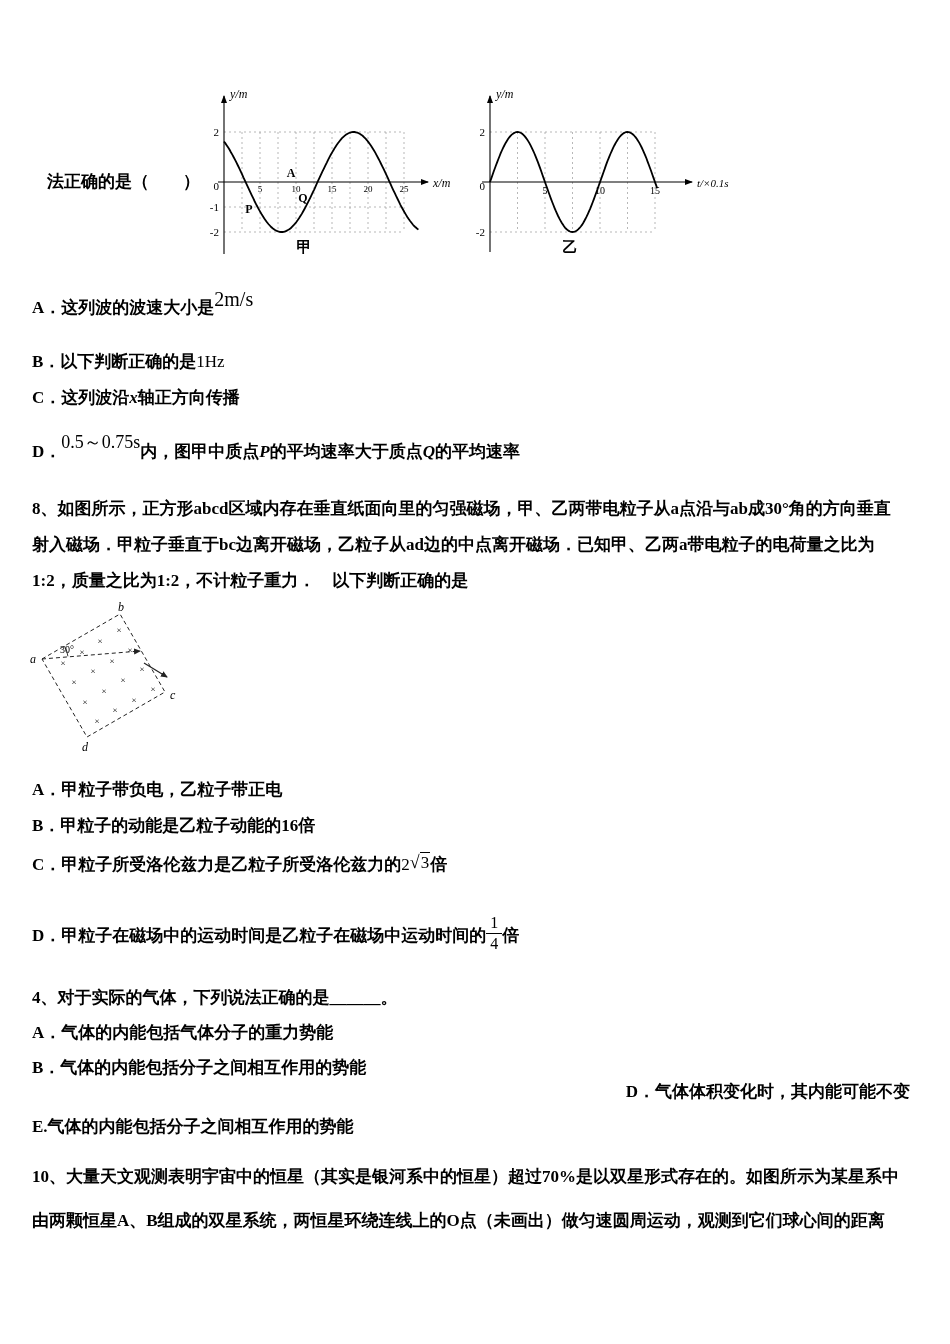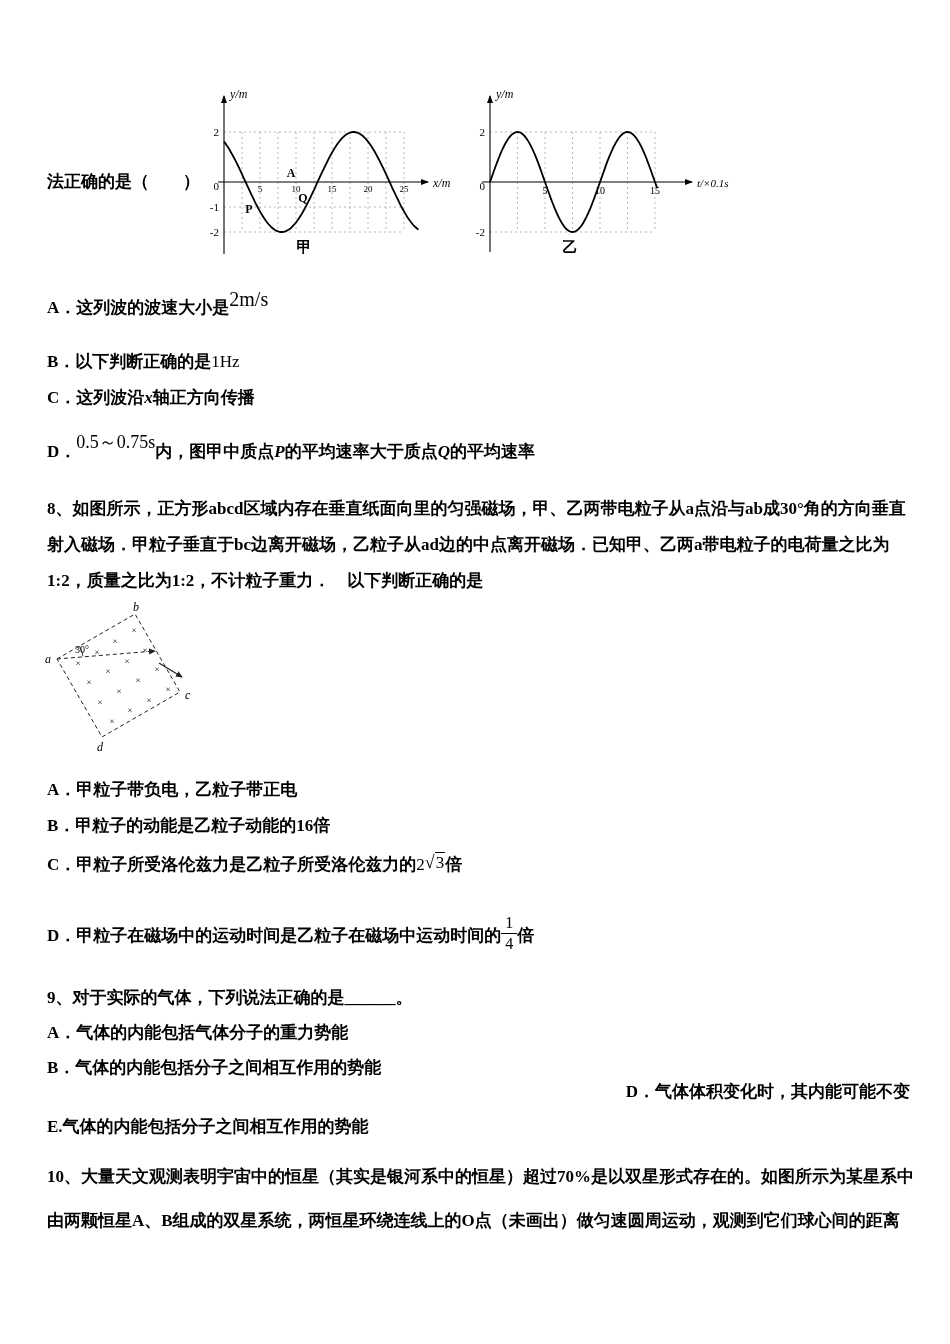--- a/index.html
+++ b/index.html
@@ -7,21 +7,21 @@
         font-family:"Liberation Serif","DejaVu Serif",serif;font-weight:bold;
         font-size:17px;overflow:hidden;}
   .figure-section{position:relative;height:278px;}
   .stem-fragment{position:absolute;left:47px;top:170px;white-space:pre;}
   .fig{position:absolute;}
   .fig-jia{left:192px;top:82px;}
   .fig-yi{left:462px;top:82px;}
   svg text{font-family:"Liberation Serif","DejaVu Serif",serif;fill:#000;font-weight:normal;}
   svg text.b{font-weight:bold;}
   svg text.i{font-style:italic;}
-  .content{padding:0 40px 0 47px;}
+  .content{padding:0 40px 0 32px;}
   .opt-line{line-height:24px;}
   .stem-line{line-height:36px;white-space:pre;}
   .q10-line{line-height:44px;white-space:pre;}
   .math-sup{font-weight:normal;font-size:20px;position:relative;top:-7px;}
   .math-sup2{font-weight:normal;font-size:18px;position:relative;top:-9px;}
   .math-in{font-weight:normal;}
   .var{font-style:italic;}
   .sqrt{font-weight:normal;position:relative;top:-2px;}
   .sqrt-sign{font-size:18px;}
   .sqrt-rad{border-top:1.2px solid #000;padding:0 1px;}
@@ -178,21 +178,21 @@
     <div class="opt-line" style="margin-top:12px;">
       <span>B．</span><span>甲粒子的动能是乙粒子动能的16倍</span>
     </div>
     <div class="opt-line" style="margin-top:14px;height:28px;">
       <span>C．</span><span>甲粒子所受洛伦兹力是乙粒子所受洛伦兹力的</span><span class="math-in">2</span><span class="sqrt"><span class="sqrt-sign">√</span><span class="sqrt-rad">3</span></span><span>倍</span>
     </div>
     <div class="opt-line" style="margin-top:34px;height:52px;">
       <span>D．</span><span>甲粒子在磁场中的运动时间是乙粒子在磁场中运动时间的</span><span class="frac"><span class="frac-num">1</span><span class="frac-den">4</span></span><span>倍</span>
     </div>
 
-    <div class="opt-line" style="margin-top:20px;">9、对于实际的气体，下列说法正确的是______。</div>
+    <div class="opt-line" style="margin-top:20px;">4、对于实际的气体，下列说法正确的是______。</div>
     <div class="opt-line" style="margin-top:11px;">
       <span>A．</span><span>气体的内能包括气体分子的重力势能</span>
     </div>
     <div class="opt-line" style="margin-top:11px;">
       <span>B．</span><span>气体的内能包括分子之间相互作用的势能</span>
     </div>
     <div class="opt-line" style="text-align:right;">
       <span>D．</span><span>气体体积变化时，其内能可能不变</span>
     </div>
     <div class="opt-line" style="margin-top:11px;">

